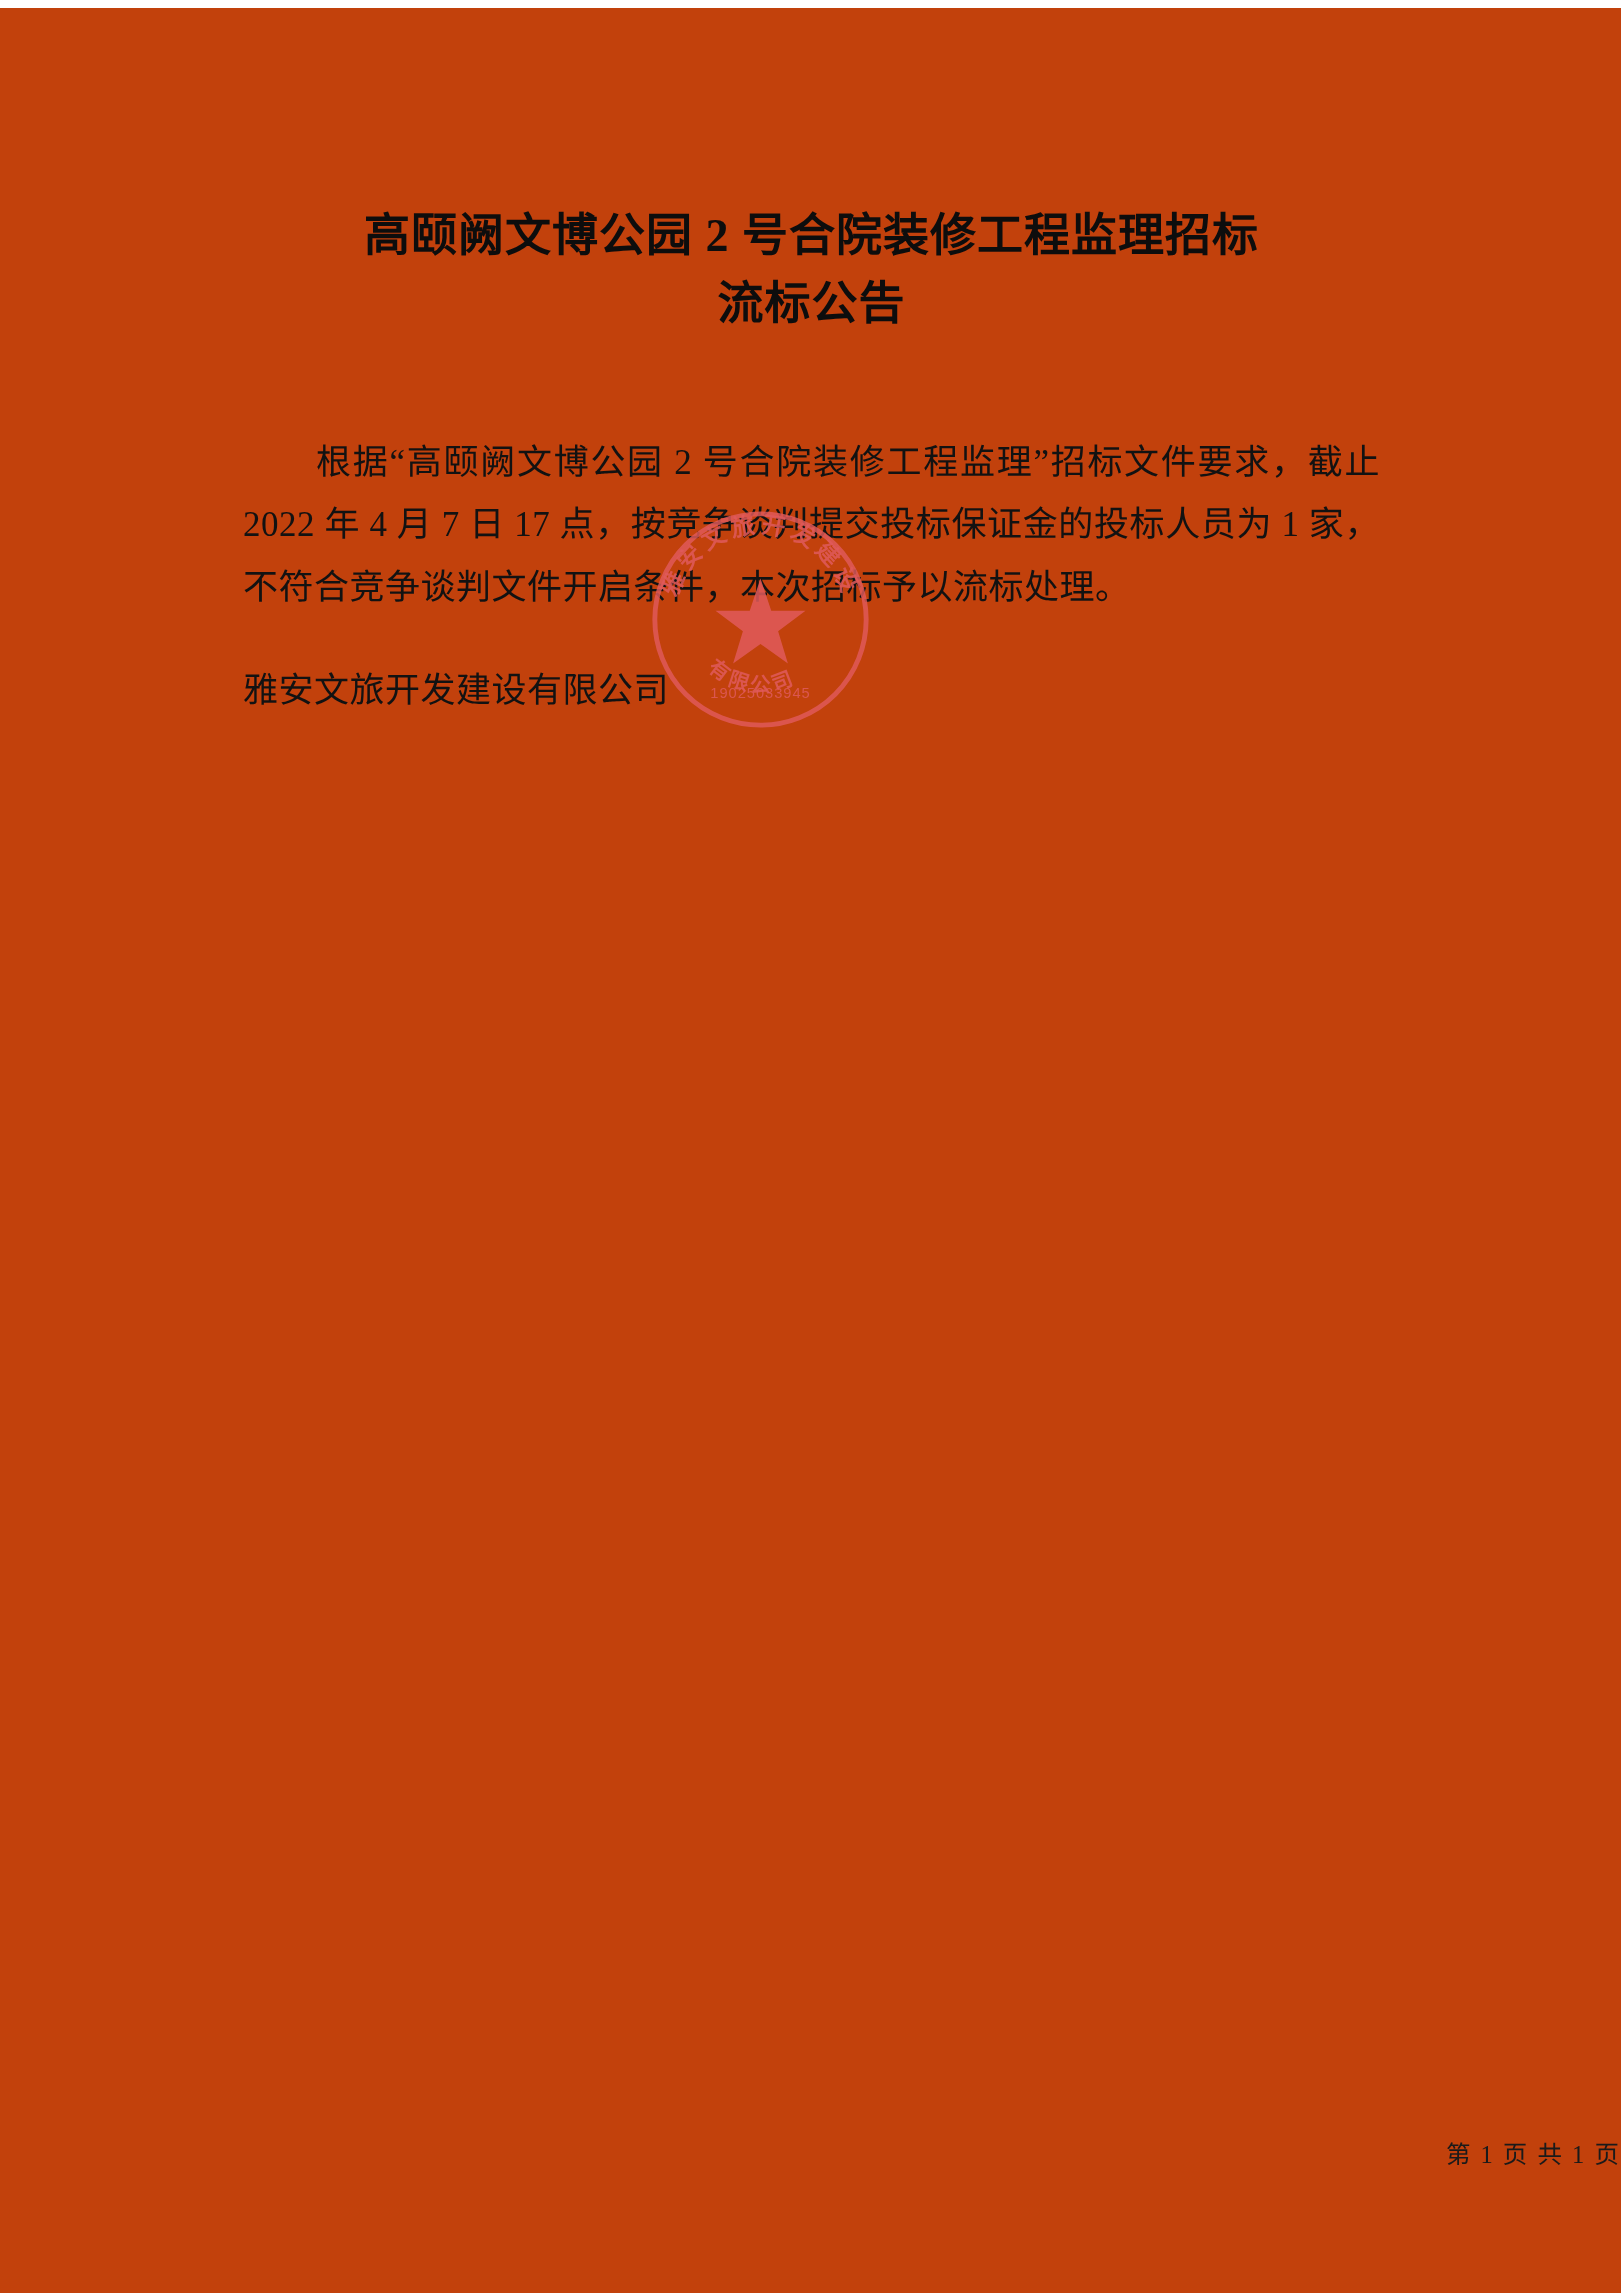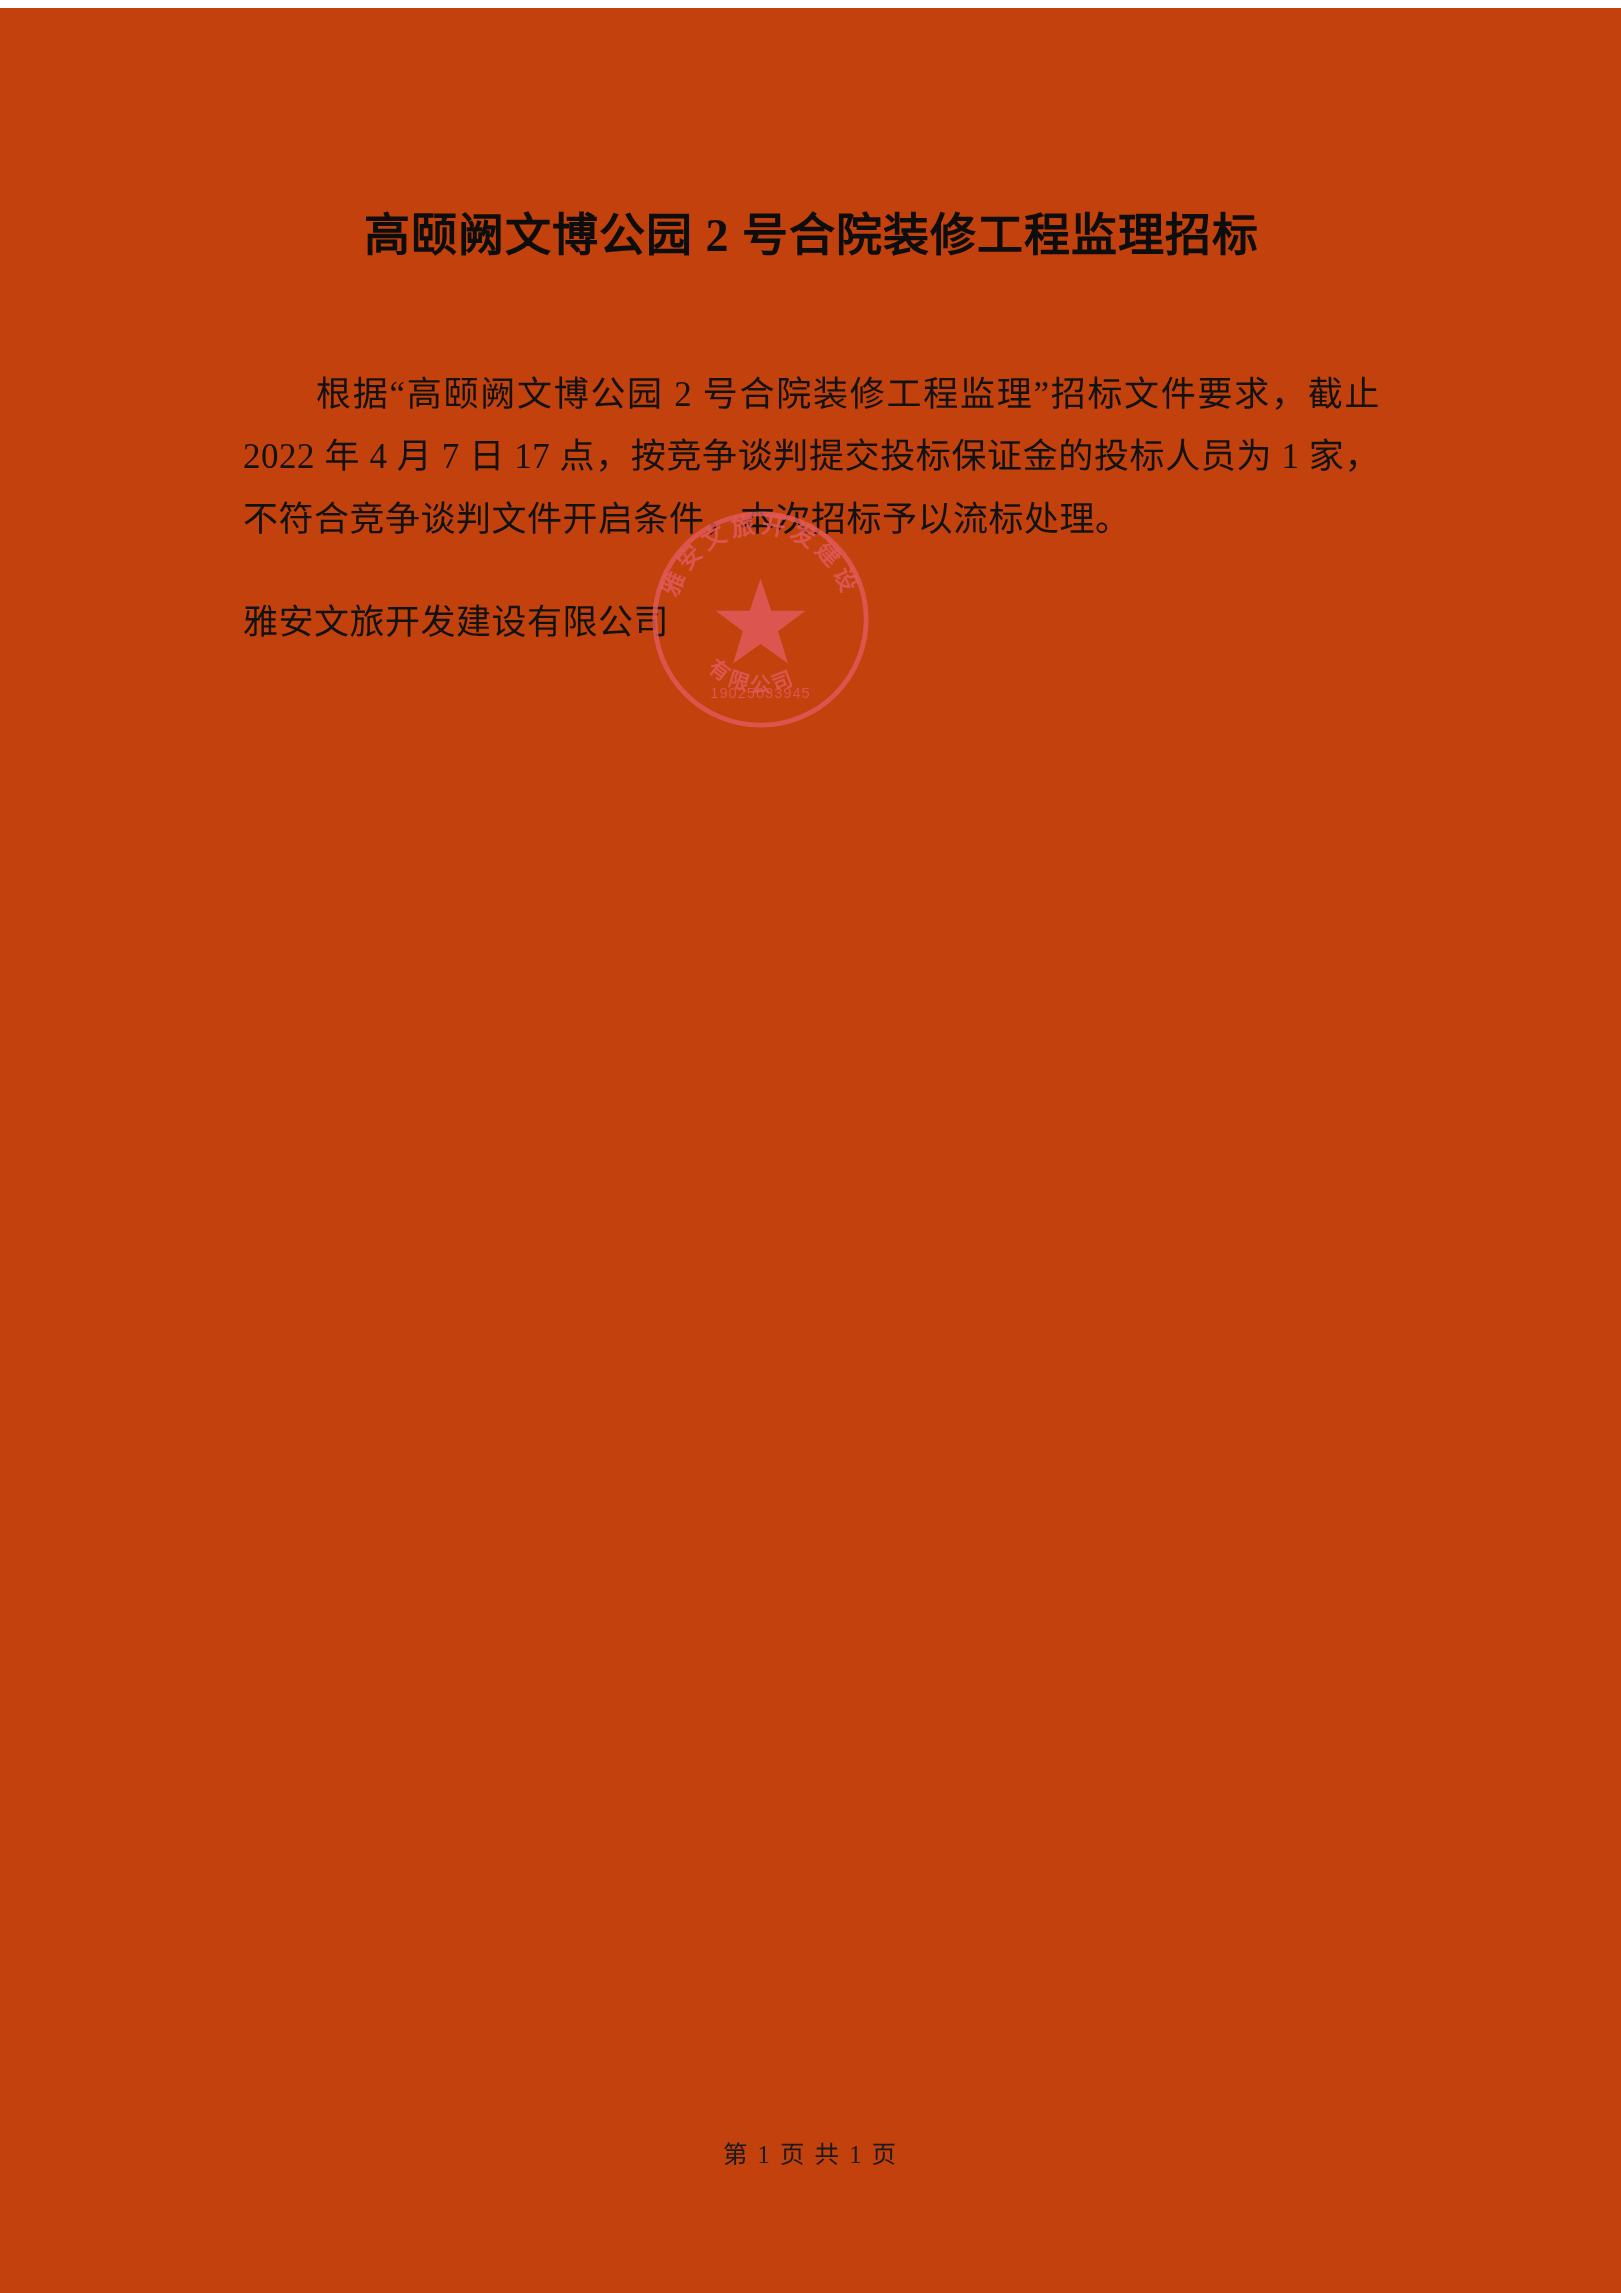--- a/index.html
+++ b/index.html
@@ -87,35 +87,36 @@
   }
   .seal svg {
     display: block;
   }
 
   .footer {
     position: absolute;
     left: 0;
     top: 2127px;
     width: 1621px;
-    text-align: center;
+    text-align: right;
     font-size: 24.5px;
     color: #1a1a1a;
     letter-spacing: 2px;
   }
 </style>
 </head>
 <body>
 
 <div class="page">
 
   <div class="content">
 
     <h1 class="doc-title">
       <span class="line1">高颐阙文博公园 2 号合院装修工程监理招标</span>
+      <span class="line2">流标公告</span>
     </h1>
 
     <div class="body-block">
       <p class="body-para">根据“高颐阙文博公园 2 号合院装修工程监理”招标文件要求，截止 2022 年 4 月 7 日 17 点，按竞争谈判提交投标保证金的投标人员为 1 家，不符合竞争谈判文件开启条件，本次招标予以流标处理。</p>
     </div>
 
     <div class="signature">
       <span class="sig-line">雅安文旅开发建设有限公司</span>
     </div>
 

